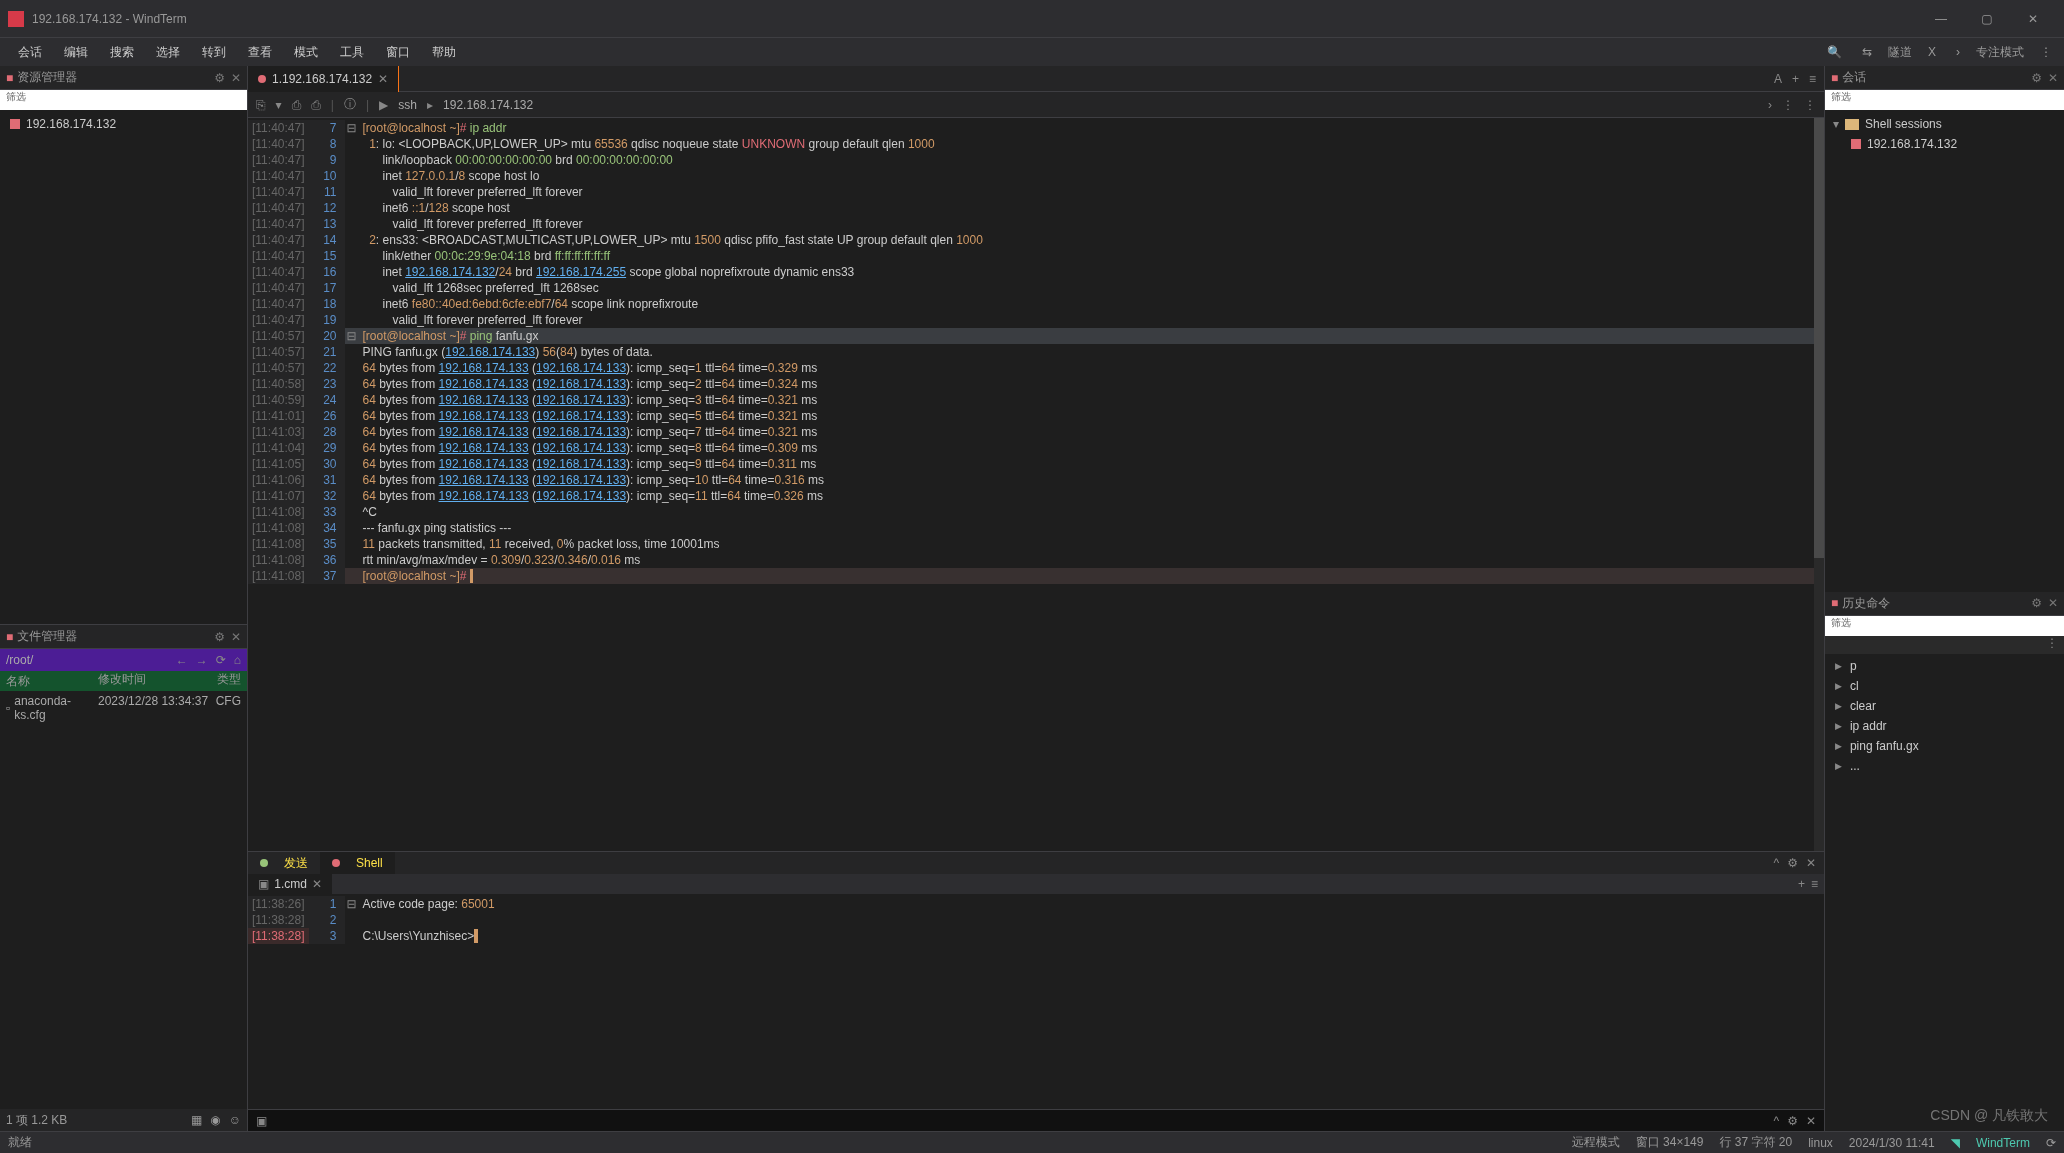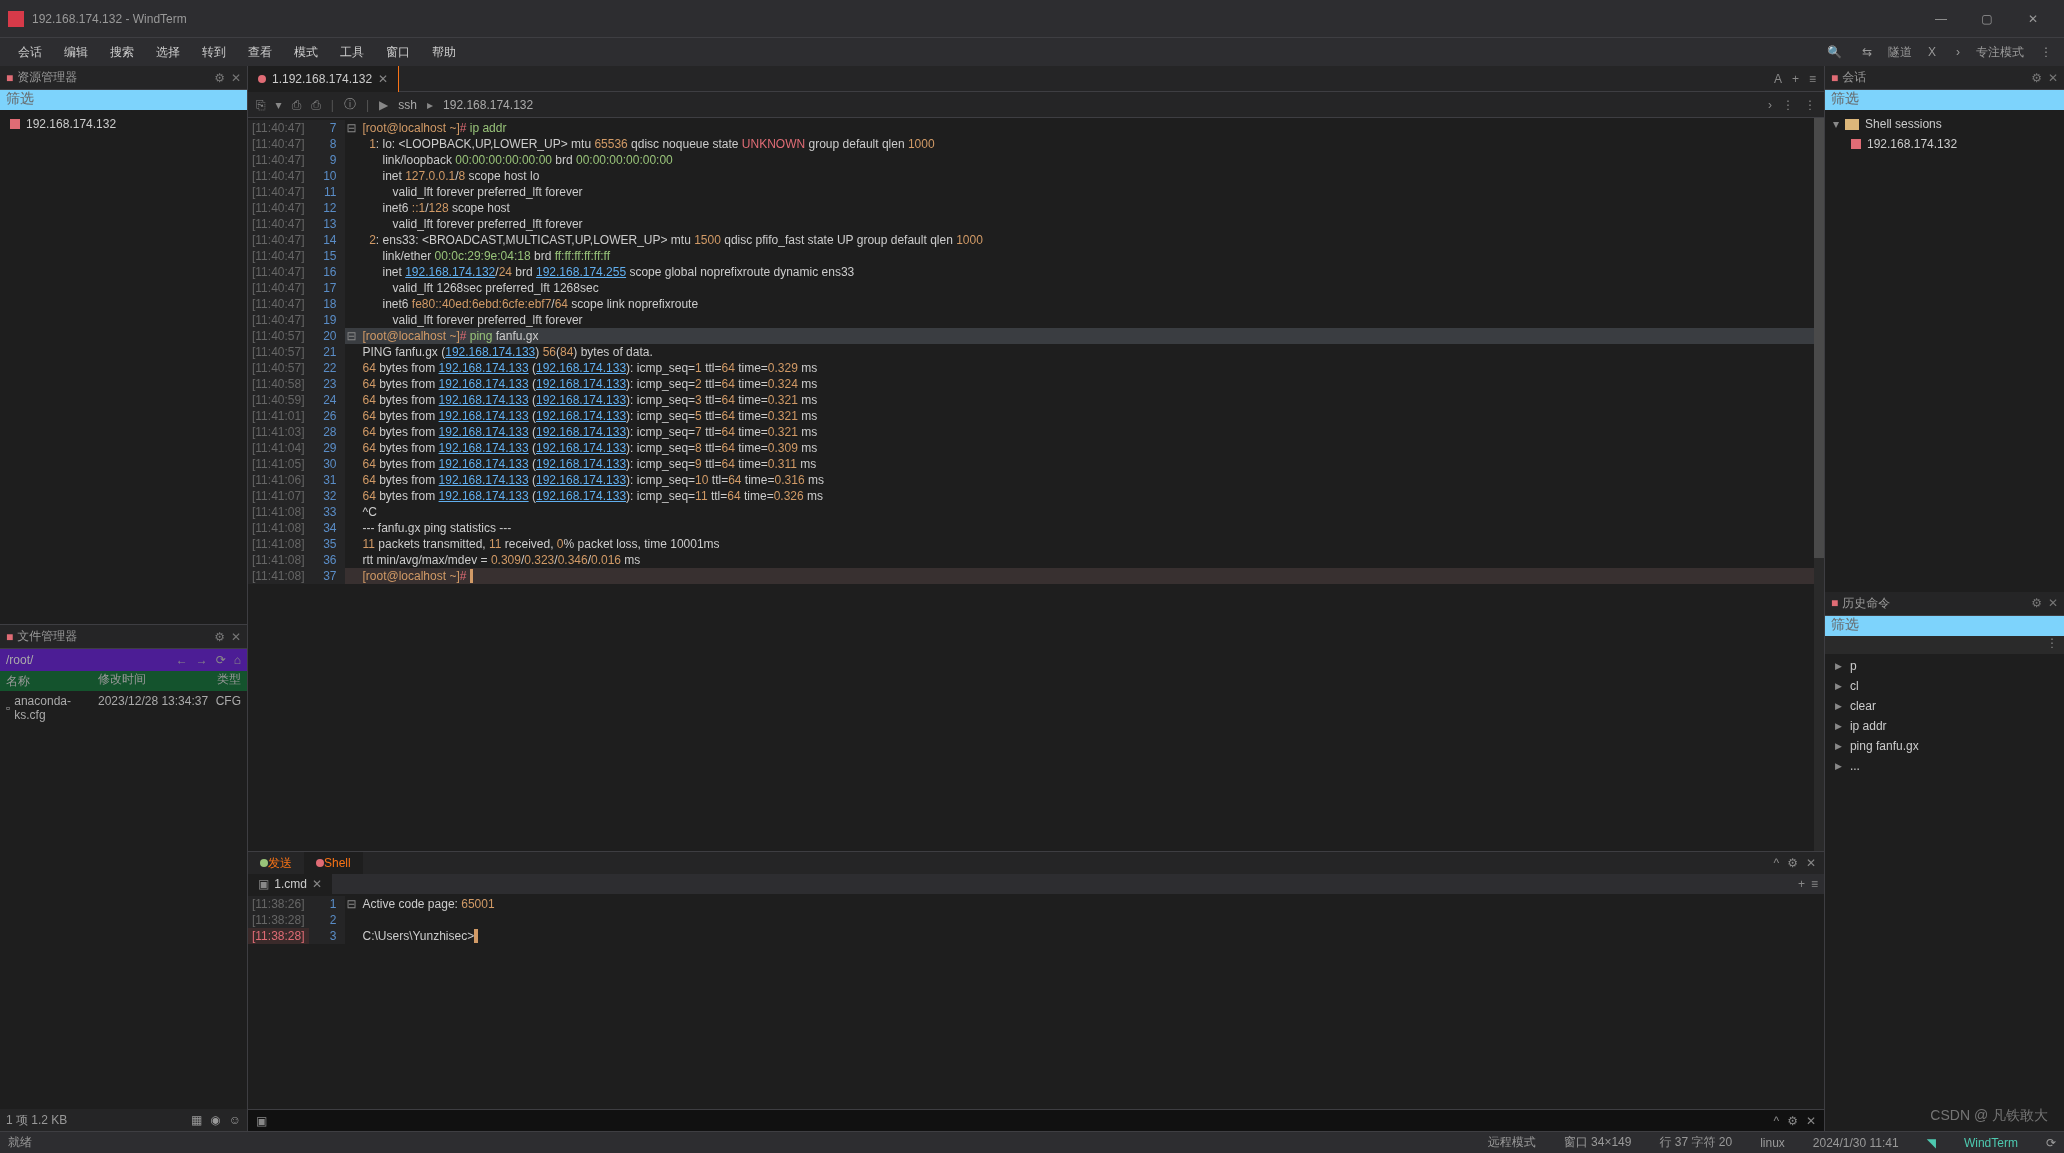--- a/index.html
+++ b/index.html
@@ -11,21 +11,21 @@
 .menubar{height:28px;background:#2d2d30;display:flex;align-items:center;padding:0 8px;gap:2px}
 .menu-item{padding:4px 10px;color:#ccc;cursor:pointer}
 .menubar-right{margin-left:auto;display:flex;align-items:center;gap:12px;color:#999}
 .tool-icon{cursor:pointer;padding:2px 4px}
 .main{flex:1;display:flex;overflow:hidden}
 .left-pane{width:248px;display:flex;flex-direction:column;border-right:1px solid #3e3e42}
 .panel-header{height:24px;background:#252526;display:flex;align-items:center;padding:0 6px;color:#999;border-bottom:1px solid #3e3e42}
 .panel-dot{color:#e06c75;margin-right:4px}
 .panel-actions{margin-left:auto;display:flex;gap:6px;color:#777}
 .panel-header .panel-actions span{cursor:pointer}
-.filter-row{height:20px;background:#7dd3fc;padding:0 6px;color:#666;font-size:14px}
+.filter-row{height:20px;background:#ffffff;padding:0 6px;color:#666;font-size:10px}
 .explorer-body{flex:1;background:#1e1e1e;padding:4px 6px}
 .tree-item{padding:3px 4px;display:flex;align-items:center;gap:6px;cursor:pointer}
 .tree-item .sq{width:10px;height:10px;background:#e06c75}
 .filemgr{display:flex;flex-direction:column;border-top:1px solid #3e3e42}
 .path-row{height:22px;display:flex;align-items:center;padding:0 6px;color:#aaa;background:#4c1d95;justify-content:space-between}
 .path-row .icons{display:flex;gap:8px;color:#888}
 .file-head{height:20px;display:flex;padding:0 6px;color:#999;background:#14532d;font-size:11px}
 .file-row{display:flex;padding:3px 6px;color:#aaa;font-size:11px}
 .col-name{flex:1;display:flex;align-items:center;gap:4px}
 .col-date{width:115px}
@@ -59,35 +59,35 @@
 .session-body{flex:1;background:#1e1e1e;padding:4px 6px}
 .folder{display:flex;align-items:center;gap:6px;padding:3px 2px;cursor:pointer}
 .folder-icon{width:14px;height:11px;background:#dcb67a}
 .sess-item{padding:3px 2px 3px 20px;display:flex;align-items:center;gap:6px;cursor:pointer}
 .sess-item .sq{width:10px;height:10px;background:#e06c75}
 .hist-body{background:#1e1e1e;padding:2px 0}
 .hist-item{padding:3px 10px;display:flex;align-items:center;gap:8px;cursor:pointer}
 .hist-item .tri{color:#888;font-size:9px}
 .bottom-pane{height:280px;display:flex;flex-direction:column;border-top:1px solid #3e3e42}
 .btab-bar{height:22px;background:#252526;display:flex;align-items:center}
-.btab{padding:0 12px;height:22px;display:flex;align-items:center;gap:0;cursor:pointer;color:#f97316}
+.btab{padding:0 12px;height:22px;display:flex;align-items:center;gap:16px;cursor:pointer;color:#fde047}
 .btab.active{background:#1e1e1e}
 .btab .bdot-g{width:8px;height:8px;border-radius:50%;background:#98c379}
 .btab .bdot-r{width:8px;height:8px;border-radius:50%;background:#e06c75}
 .btab-controls{margin-left:auto;display:flex;gap:8px;padding-right:8px;color:#888}
 .sub-tab-bar{height:20px;background:#2d2d30;display:flex;align-items:center}
 .sub-tab{padding:0 10px;display:flex;align-items:center;gap:5px;background:#1e1e1e;height:20px}
 .sub-tab .close{color:#888;cursor:pointer}
 .sub-tab-actions{margin-left:auto;display:flex;gap:6px;padding-right:6px;color:#888}
 .bterm{flex:1;background:#1e1e1e;font-family:Consolas,monospace;font-size:12px;line-height:16px;padding:2px 0;overflow:auto}
 .bt-code{color:#ccc}
 .bt-num{color:#d19a66}
 .footer{height:22px;background:#111;display:flex;align-items:center;padding:0 8px;color:#888;border-top:1px solid #3e3e42}
 .status2{height:22px;background:#2d2d30;display:flex;align-items:center;padding:0 8px;color:#999;border-top:1px solid #3e3e42}
-.status2 .right{margin-left:auto;display:flex;gap:28px;align-items:center}
+.status2 .right{margin-left:auto;display:flex;gap:16px;align-items:center}
 .brand{color:#4ec9b0}
 .watermark{position:absolute;right:16px;bottom:28px;color:#999;font-size:14px;opacity:.7;pointer-events:none;font-weight:500}
 .scrollbar{position:absolute;right:0;top:0;bottom:0;width:10px;background:#2a2a2a}
 .scrollthumb{position:absolute;right:0;width:10px;background:#4a4a4a}
 </style>
 </head>
 <body>
 
 <div class="titlebar">
   <span class="titlebar-icon"></span>

